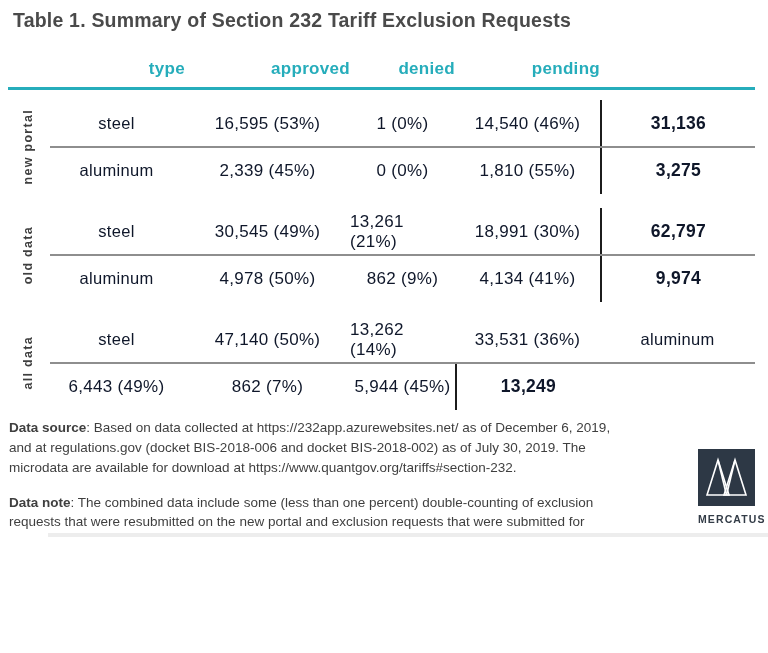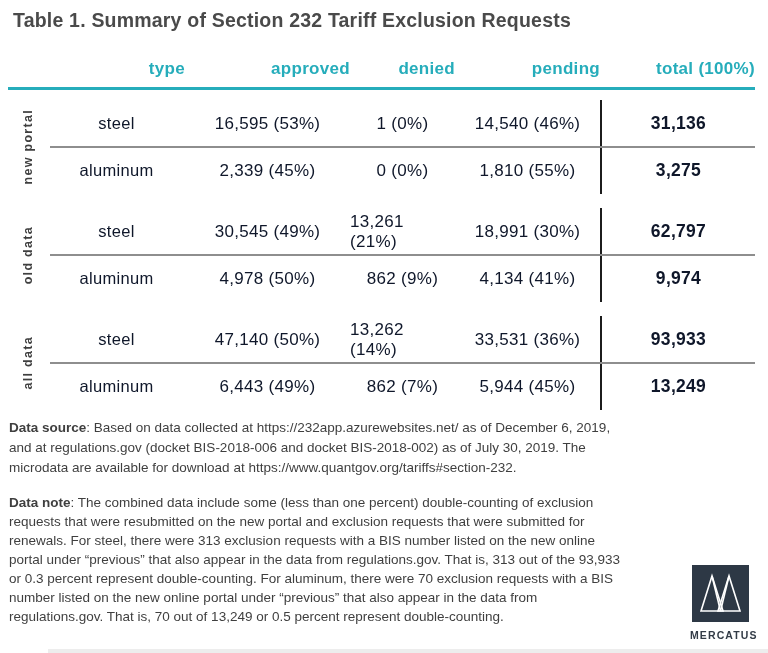--- a/index.html
+++ b/index.html
@@ -1,20 +1,20 @@
 <!DOCTYPE html>
 <html><head>
 <meta charset="utf-8">
 <style>
   * { margin: 0; padding: 0; box-sizing: border-box; }
   html, body { background: #ffffff; }
   .page {
     position: relative;
     width: 768px;
-    height: 653px;
+    height: 537px;
     background: #ffffff;
     font-family: "Liberation Sans", sans-serif;
     color: #3e3e3e;
     overflow: hidden;
   }
   .title {
     margin: 9px 0 0 13px;
     font-size: 19.5px;
     font-weight: bold;
     letter-spacing: 0.2px;
@@ -87,24 +87,24 @@
     max-width: 614px;
     font-size: 13.5px;
     line-height: 20px;
     color: #3f3f3f;
     overflow-wrap: break-word;
   }
   .note.second { margin-top: 15px; line-height: 19px; }
   .nlabel { font-weight: bold; }
   .logo {
     position: absolute;
-    right: 18px;
+    right: 10px;
     bottom: 12px;
     width: 60px;
-    text-align: center;
+    text-align: left;
   }
   .logo-text {
     margin-top: 3px;
     font-size: 10.5px;
     font-weight: bold;
     letter-spacing: 1.1px;
     color: #333c47;
   }
   .bottom-strip {
     position: absolute;
@@ -123,21 +123,20 @@
   <h1 class="title">Table 1. Summary of Section 232 Tariff Exclusion Requests</h1>
 
   <div class="tbl">
 
     <div class="hrow">
       <div class="hcell"></div>
       <div class="hcell">type</div>
       <div class="hcell">approved</div>
       <div class="hcell">denied</div>
       <div class="hcell">pending</div>
-      <div class="hcell">total (100%)</div>
     </div>
 
     <section class="group">
       <div class="glabel">
           <span>new portal</span>
         </div>
       <div class="cell type">steel</div>
       <div class="cell">16,595 (53%)</div>
       <div class="cell">1 (0%)</div>
       <div class="cell">14,540 (46%)</div>
@@ -168,21 +167,20 @@
     </section>
 
     <section class="group">
       <div class="glabel">
           <span>all data</span>
         </div>
       <div class="cell type">steel</div>
       <div class="cell">47,140 (50%)</div>
       <div class="cell">13,262 (14%)</div>
       <div class="cell">33,531 (36%)</div>
-      <div class="cell total">93,933</div>
       <div class="cell type">aluminum</div>
       <div class="cell">6,443 (49%)</div>
       <div class="cell">862 (7%)</div>
       <div class="cell">5,944 (45%)</div>
       <div class="cell total">13,249</div>
       <div class="divider"></div>
     </section>
 
   </div>
 

